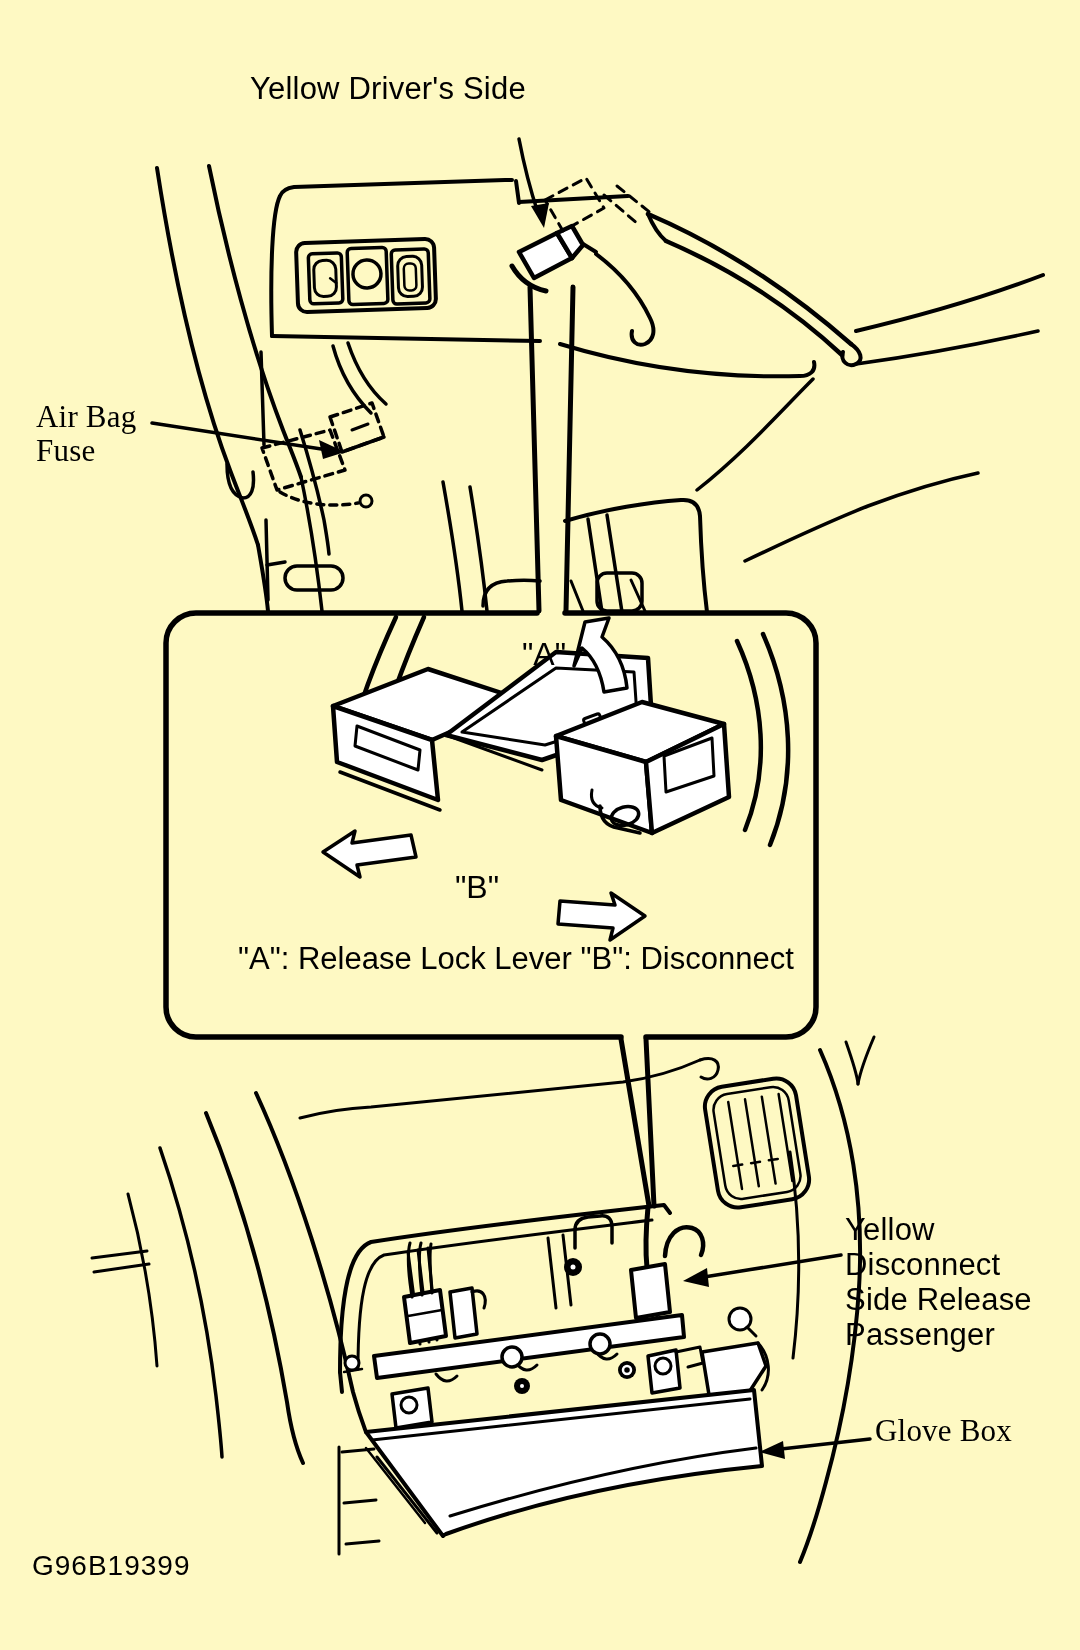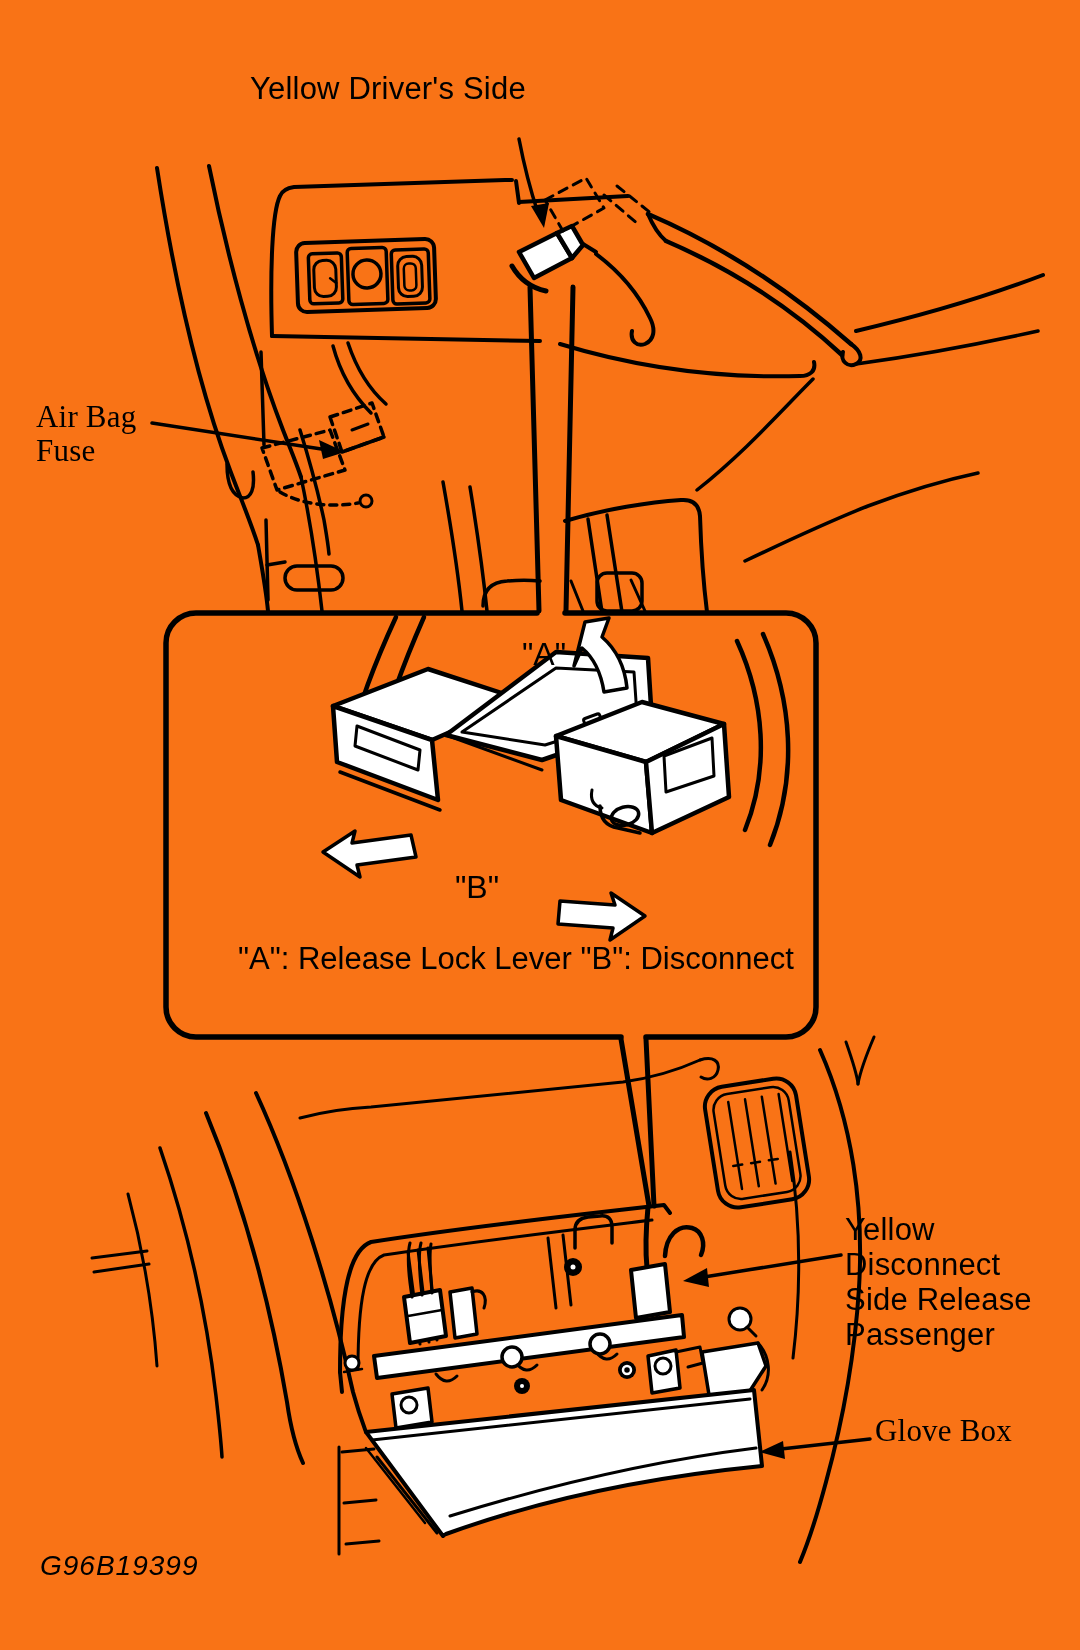--- a/index.html
+++ b/index.html
@@ -1,19 +1,19 @@
 <!DOCTYPE html>
 <html><head>
 <meta charset="utf-8">
 <style>
   html,body{margin:0;padding:0;background:#ffffff;}
   .canvas{
     position:relative;
     width:1080px;height:1650px;
-    background:#f97316;
+    background:#fef9c3;
     font-family:"Liberation Sans", sans-serif;
     color:#000;
     overflow:hidden;
   }
   .canvas svg{position:absolute;left:0;top:0;}
   .label{
     position:absolute;
     font-size:31px;
     line-height:34px;
     letter-spacing:0.2px;
@@ -323,15 +323,15 @@
 
   <div class="label" style="left:845px; top:1212px; line-height:35px;">
     <span class="line">Yellow</span>
     <span class="line">Disconnect</span>
     <span class="line">Side Release</span>
     <span class="line">Passenger</span>
   </div>
 
   <div class="label" style="left:875px; top:1414px;font-family:Liberation Serif, serif;">Glove Box</div>
 
-  <div class="figcode" style="left:40px; top:1550px;font-style:italic;">G96B19399</div>
+  <div class="figcode" style="left:32px; top:1550px;">G96B19399</div>
 
 </div>
 
 </body></html>

